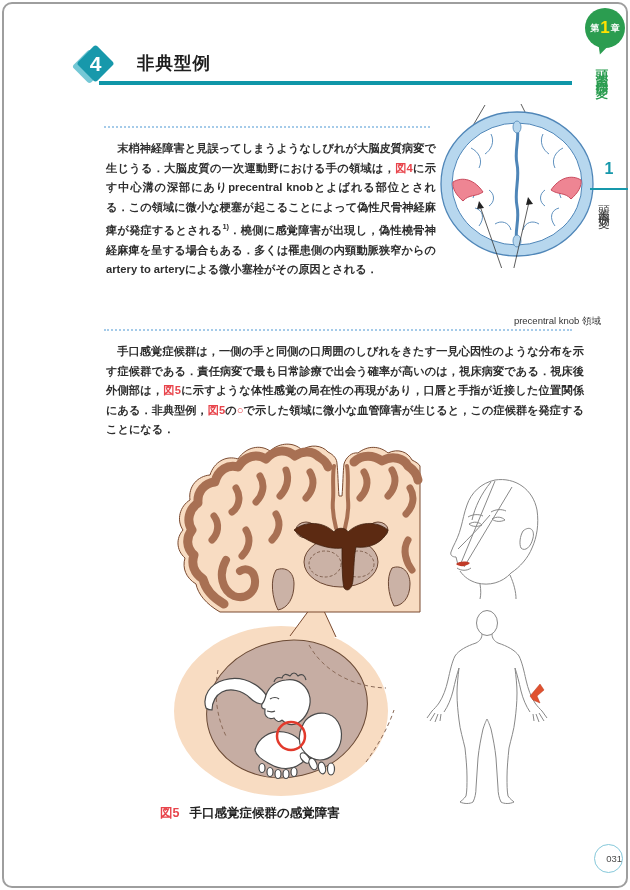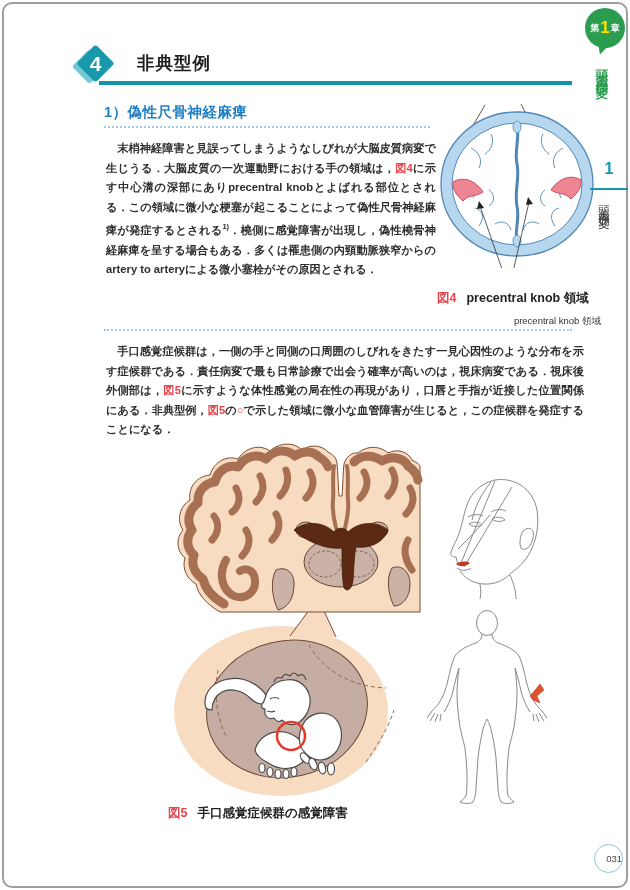--- a/index.html
+++ b/index.html
@@ -48,21 +48,20 @@
   <div class="frame"></div>
 
   <div class="abs" style="left:76px;top:45px;width:40px;height:40px;">
     <div class="diamond-b"></div>
     <div class="diamond-f"></div>
     <div class="hdr-num">4</div>
   </div>
   <div class="abs hdr-title">非典型例</div>
   <div class="abs hdr-line"></div>
 
-  <div class="abs sec-title" style="left:104px;top:103px;">1）偽性尺骨神経麻痺</div>
   <div class="abs dotline" style="left:104px;top:126px;width:326px;"></div>
   <p class="abs para" style="left:100px;top:133px;width:330px;"><span>　末梢神経障害と見誤ってしまうようなしびれが大脳皮質病変で生じうる．大脳皮質の一次運動野における手の領域は，</span><span class="red">図4</span><span>に示す中心溝の深部にありprecentral knobとよばれる部位とされる．この領域に微小な梗塞が起こることによって偽性尺骨神経麻痺が発症するとされる</span><sup>1)</sup><span>．橈側に感覚障害が出現し，偽性橈骨神経麻痺を呈する場合もある．多くは罹患側の内頸動脈狭窄からのartery to arteryによる微小塞栓がその原因とされる．</span></p>
 
   <div class="abs figlabel" style="left:473px;top:89px;width:60px;">中心溝</div>
   <svg class="abs" style="left:433px;top:96px;" width="168" height="172" viewBox="0 0 168 172">
     <g>
       <path d="M52,9 L14,74" stroke="#333" stroke-width="0.8" fill="none"></path>
       <path d="M88,8 L121,74" stroke="#333" stroke-width="0.8" fill="none"></path>
       <polygon points="11,71 18,72 13,79" fill="#222"></polygon>
       <polygon points="118,71 125,72 121,79" fill="#222"></polygon>
@@ -91,23 +90,20 @@
     <path d="M20,86 C30,80 42,84 50,96 C43,101 36,98 30,105 C23,99 19,92 20,86 Z" fill="#ee8593" stroke="#c94b5e" stroke-width="1"></path>
     <path d="M148,84 C138,78 126,82 118,94 C125,99 132,96 138,103 C145,97 149,90 148,84 Z" fill="#ee8593" stroke="#c94b5e" stroke-width="1"></path>
     <g>
       <path d="M70,176 L47,110" stroke="#333" stroke-width="0.8" fill="none"></path>
       <path d="M80,176 L96,106" stroke="#333" stroke-width="0.8" fill="none"></path>
       <polygon points="44,113 51,112 46,105" fill="#222"></polygon>
       <polygon points="93,109 100,108 95,101" fill="#222"></polygon>
     </g>
   </svg>
   <div class="abs figlabel" style="left:433px;top:267px;width:168px;font-size:9.5px;">precentral knob 領域</div>
-  <div class="abs" style="left:437px;top:288px;">
-    <span class="fig-cap-tag">図4</span><span class="fig-cap-txt">precentral knob 領域</span>
-  </div>
 
   <div class="abs dotline" style="left:104px;top:329px;width:468px;"></div>
   <p class="abs para" style="left:100px;top:336px;width:478px;"><span>　手口感覚症候群は，一側の手と同側の口周囲のしびれをきたす一見心因性のような分布を示す症候群である．責任病変で最も日常診療で出会う確率が高いのは，視床病変である．視床後外側部は，</span><span class="red">図5</span><span>に示すような体性感覚の局在性の再現があり，口唇と手指が近接した位置関係にある．非典型例，</span><span class="red">図5</span><span>の</span><span class="red">○</span><span>で示した領域に微小な血管障害が生じると，この症候群を発症することになる．</span></p>
 
   <svg class="abs" style="left:158px;top:440px;" width="266" height="368" viewBox="0 0 266 368">
 
     <ellipse cx="123" cy="271" rx="107" ry="85" fill="#f8dcc2"></ellipse>
     <polygon points="160,158 132,196 178,197" fill="#f8dcc2"></polygon>
     <path d="M160,158 L132,196 M160,158 L178,197" stroke="#7a4a30" stroke-width="1" fill="none"></path>
 
@@ -190,21 +186,21 @@
     <path d="M13,90 C17,87 23,87 27,89 C23,93 16,93 13,90 Z" fill="#c03a28"></path>
   </svg>
 
   <svg class="abs" style="left:420px;top:608px;" width="135" height="200" viewBox="0 0 135 200">
     <ellipse cx="67" cy="15" rx="10.5" ry="12.5" fill="#fff" stroke="#898989" stroke-width="1"></ellipse>
     <path id="bodyhalf" d="M62,26 C62,30 60,33 56,35 C47,38 39,42 35,48 C32,54 30,63 28,72 C26,81 23,89 19,95 C17,98 14,101 12,103 M24,104 C28,98 31,91 33,83 C35,74 37,66 39,60 C38,69 37,77 37,85 C37,95 38,104 39,112 C40,122 43,131 45,140 C46,150 47,160 47,169 C47,177 47,183 46,188 C44,191 41,193 40,194 C44,196 50,196 53,194 C55,190 56,185 56,180 C57,170 57,160 58,150 C59,140 61,130 63,121 C65,115 66,113 67,111 M12,103 L7,110 M15,105 L10,113 M18,106 L15,114 M21,106 L20,113" fill="none" stroke="#898989" stroke-width="1"></path>
     <use href="#bodyhalf" transform="translate(134 0) scale(-1 1)"></use>
     <path d="M110,88 L120,76 L124,82 L117,88 L120,95 L113,92 Z" fill="#e0512f" stroke="#b83c20" stroke-width="0.5"></path>
   </svg>
 
-  <div class="abs" style="left:168px;top:803px;">
+  <div class="abs" style="left:160px;top:803px;">
     <span class="fig-cap-tag">図5</span><span class="fig-cap-txt">手口感覚症候群の感覚障害</span>
   </div>
 
   <div class="abs badge">
     <span class="sm">第</span>
       <span class="big">1</span>
       <span class="sm">章</span>
   </div>
   <div class="abs badge-tail"></div>
   <div class="abs vtext tab-chapter">頭蓋内病変</div>

